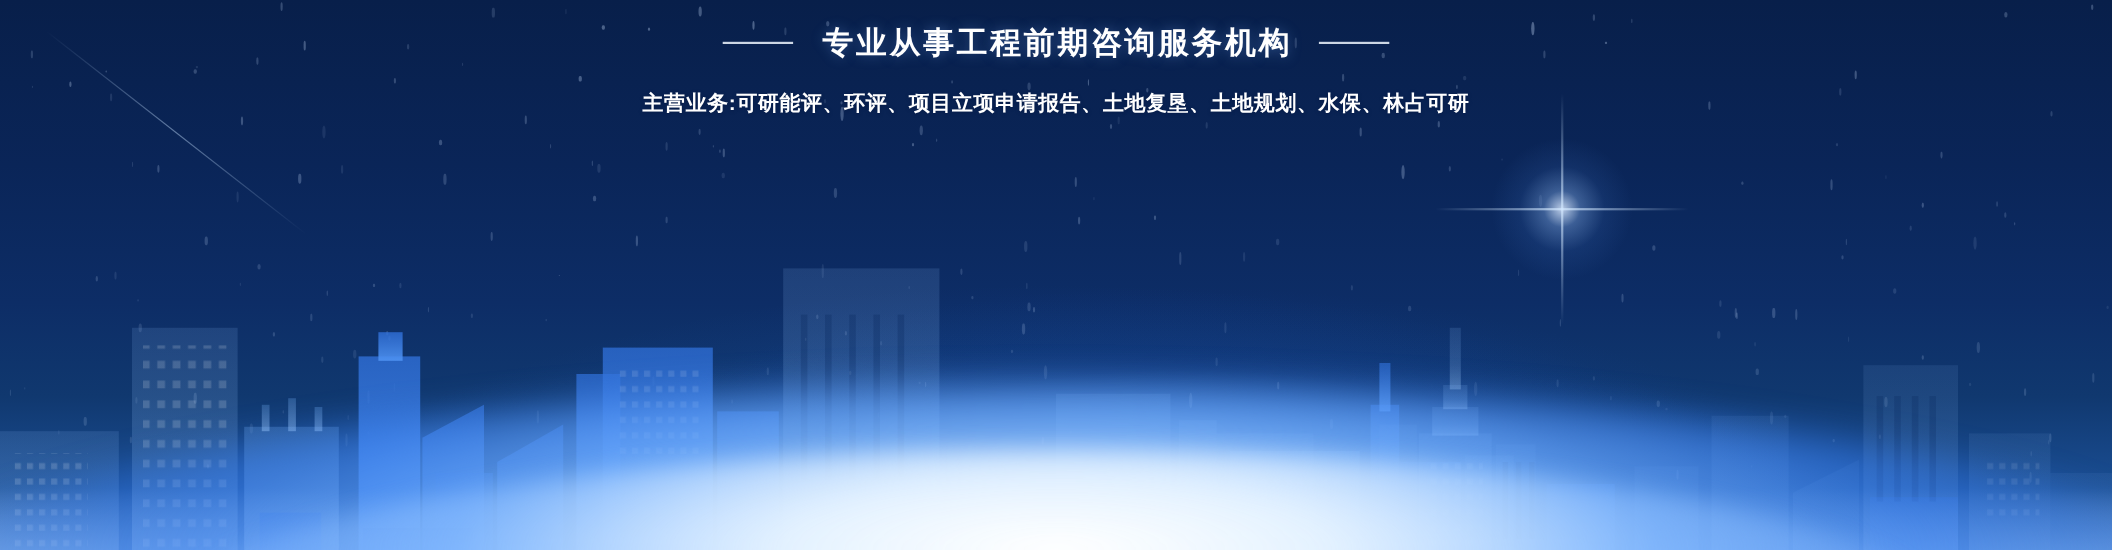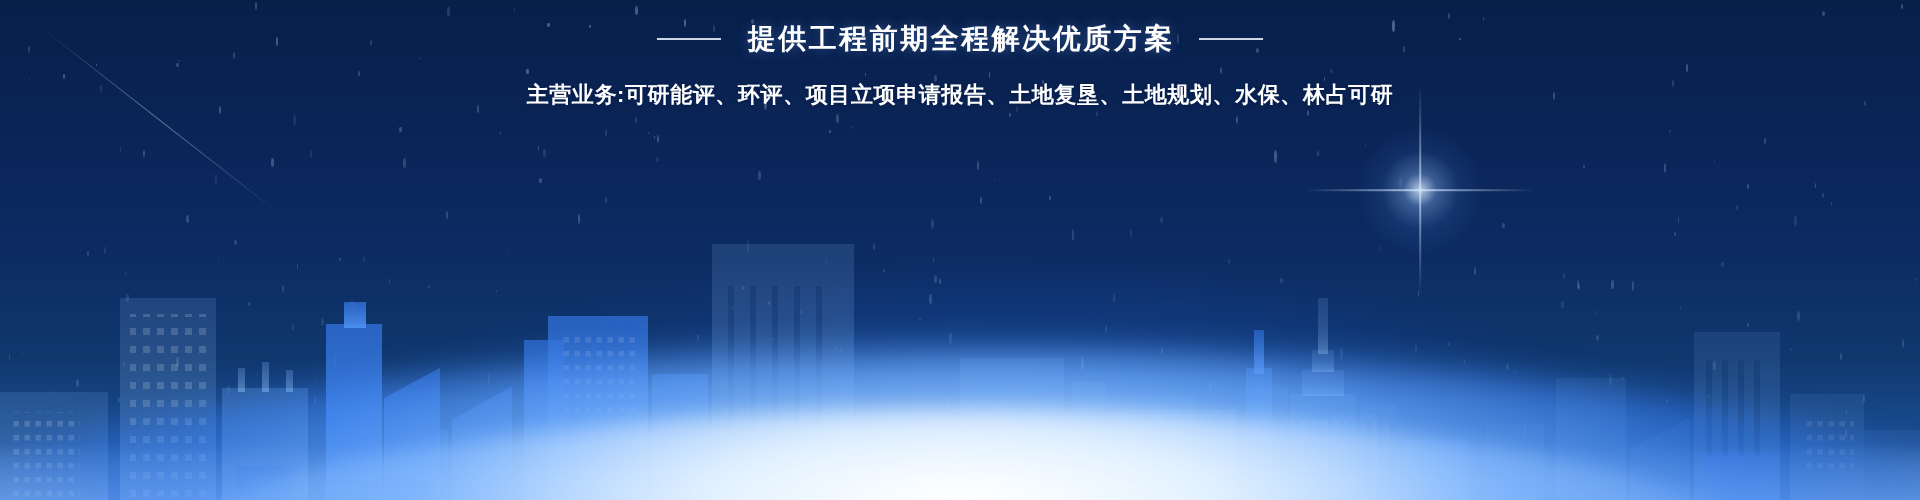--- a/index.html
+++ b/index.html
@@ -115,21 +115,21 @@
     font-weight:bold;
     letter-spacing:2.5px;
     text-indent:2.5px;
     white-space:nowrap;
     text-shadow:0 0 12px rgba(120,175,255,0.35);
   }
 
   .biz {
     margin-top:26px;
     color:#ffffff;
-    font-size:22px;
+    font-size:19px;
     line-height:26px;
     font-weight:bold;
     letter-spacing:0.6px;
     white-space:nowrap;
     text-shadow:0 1px 3px rgba(0,20,60,0.5);
   }
 </style>
 </head>
 <body>
 
@@ -466,20 +466,20 @@
   </div>
 
   <div class="horizon"></div>
   <div class="horizon-core"></div>
 
   <div class="copy">
 
 
     <div class="sub-row">
       <span class="dash"></span>
-      <h2 class="subtitle">提供工程前期全程解决优质方案</h2>
+      <h2 class="subtitle">专业从事工程前期咨询服务机构</h2>
       <span class="dash"></span>
     </div>
 
     <p class="biz">主营业务:可研能评、环评、项目立项申请报告、土地复垦、土地规划、水保、林占可研</p>
   </div>
 
 </div>
 
 </body></html>

